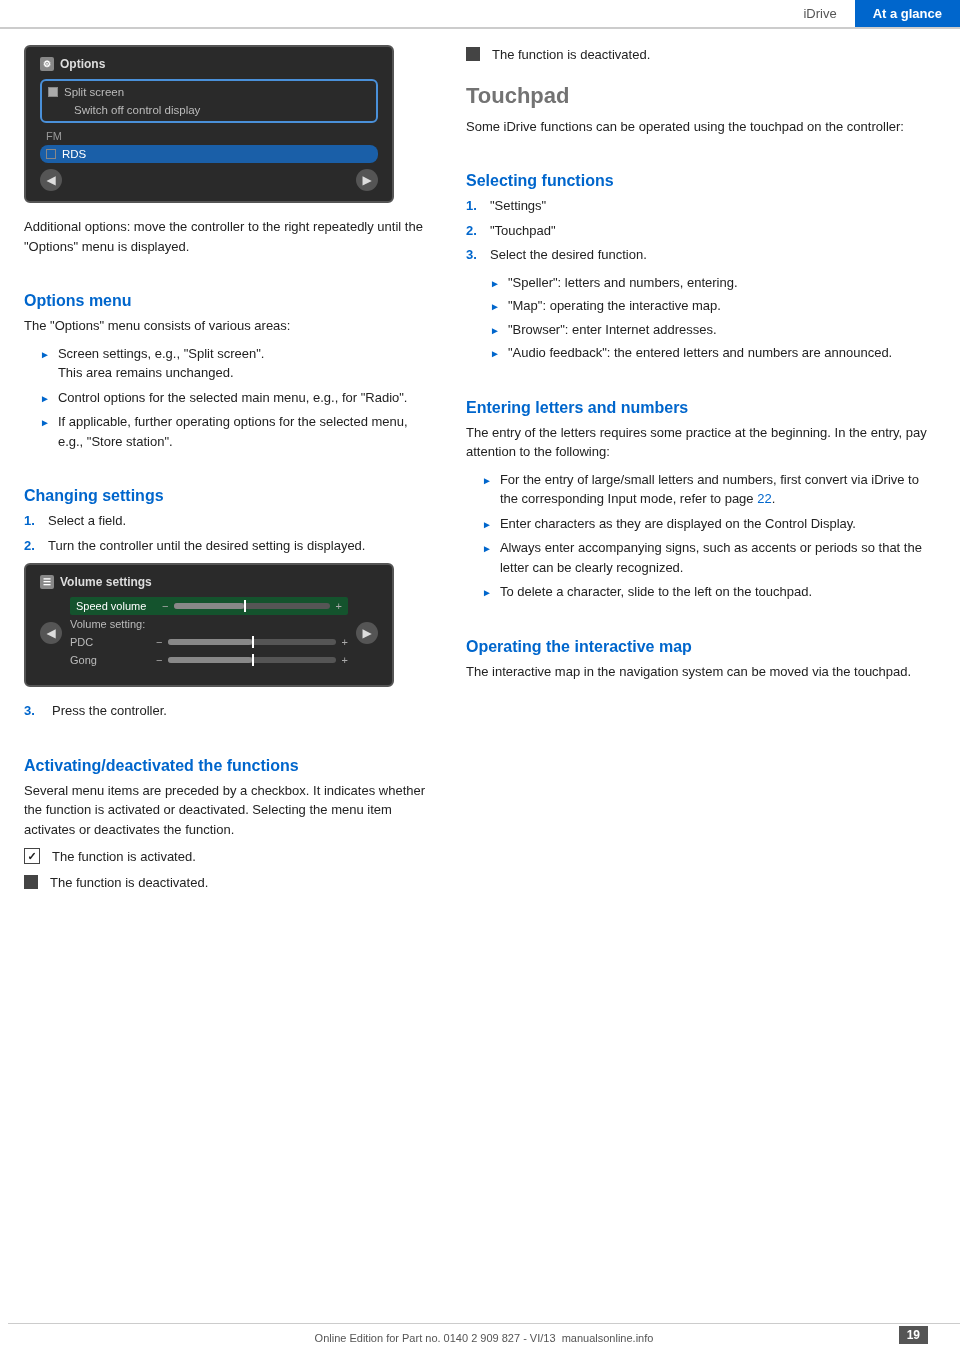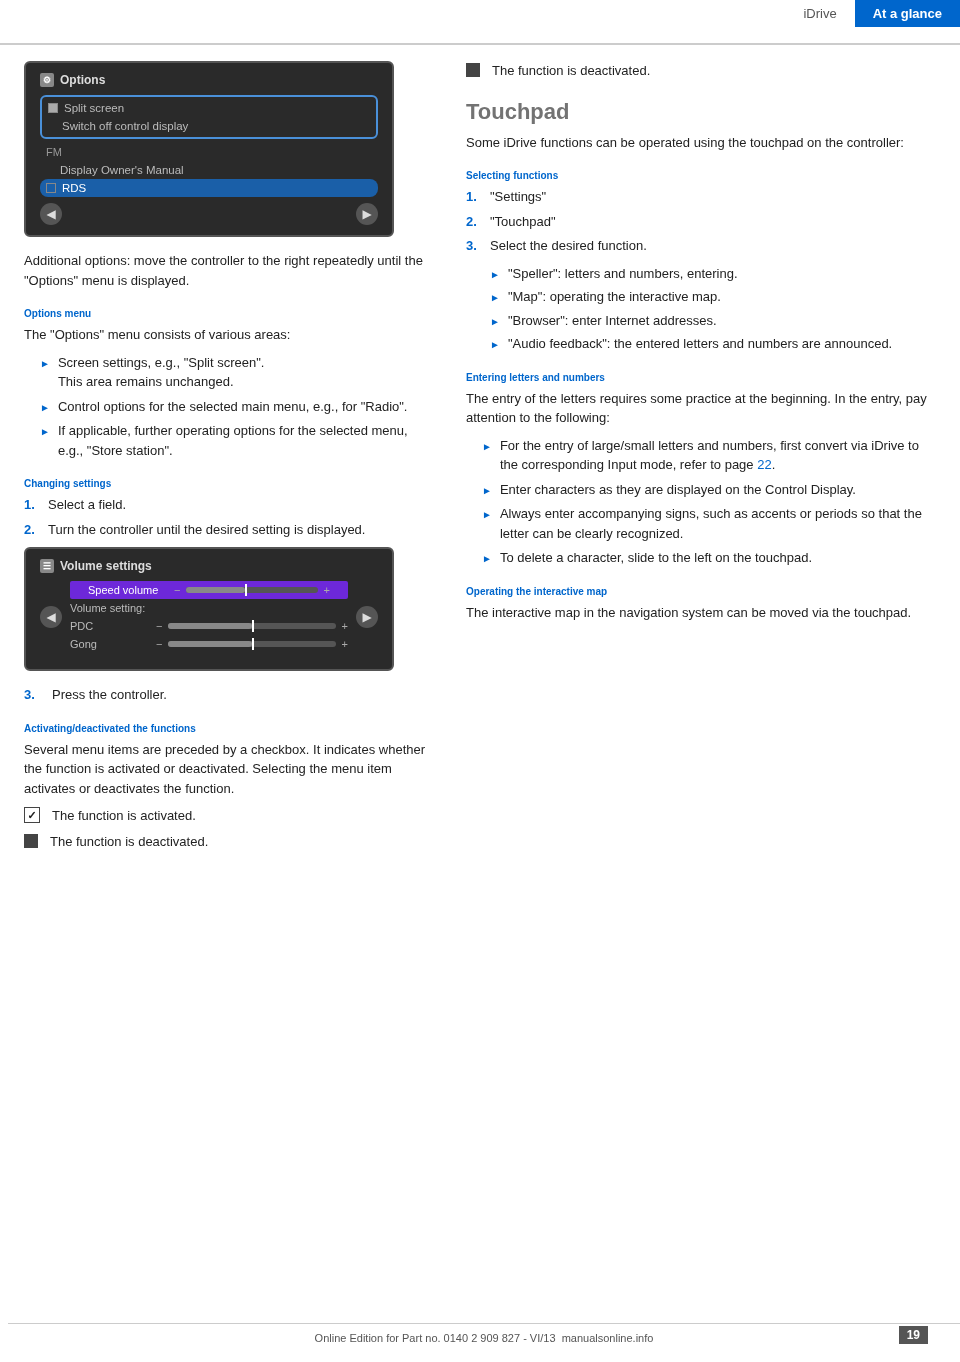--- a/index.html
+++ b/index.html
@@ -12,21 +12,21 @@
       min-height: 1362px;
       position: relative;
     }
 
     
     .header {
       display: flex;
       justify-content: flex-end;
       align-items: center;
       border-bottom: 2px solid #ccc;
-      padding-bottom: 16px;
+      padding-bottom: 0;
       margin-bottom: 16px;
     }
     .header-tabs {
       display: flex;
     }
     .header-tab {
       padding: 6px 18px;
       font-size: 13px;
       color: #555;
       background: #fff;
@@ -92,20 +92,21 @@
       align-items: center;
       gap: 6px;
     }
     .screen-item.selected {
       background: #1a5fa8;
       color: #fff;
       border-radius: 8px;
     }
     .screen-item.indent {
       padding-left: 20px;
+      margin-left: 12px;
     }
     .screen-item.section {
       color: #999;
       font-size: 11px;
       margin-top: 4px;
     }
     .screen-checkbox {
       width: 10px;
       height: 10px;
       border: 1px solid #888;
@@ -155,23 +156,23 @@
     }
     .volume-row {
       display: flex;
       align-items: center;
       gap: 6px;
       padding: 3px 0;
       font-size: 11.5px;
       color: #bbb;
     }
     .volume-row.selected-row {
-      background: #6d28d9;
+      background: #14532d;
       color: #fff;
-      padding: 3px 18px;
+      padding: 3px 6px;
       border-radius: 2px;
     }
     .slider-track {
       flex: 1;
       height: 6px;
       background: #555;
       border-radius: 3px;
       position: relative;
     }
     .slider-fill {
@@ -196,22 +197,22 @@
       color: #bbb;
     }
     .vol-label.selected-label {
       color: #fff;
     }
 
     
     .section-heading {
       color: #0066cc;
       font-weight: bold;
-      font-size: 10px;
-      margin-top: 18px;
+      font-size: 16px;
+      margin-top: 36px;
       margin-bottom: 6px;
     }
 
     
     .para {
       font-size: 13px;
       line-height: 1.5;
       color: #222;
       margin-bottom: 8px;
     }
@@ -366,23 +367,20 @@
       <div class="screen-highlight-box">
         <div class="screen-item">
           <span class="screen-checkbox checked"></span>
           <span>Split screen</span>
         </div>
         <div class="screen-item indent">
           <span>Switch off control display</span>
         </div>
       </div>
       <div class="screen-item section">FM</div>
-      <div class="screen-item indent">
-        <span>Display Owner's Manual</span>
-      </div>
       <div class="screen-item selected">
         <span class="screen-checkbox"></span>
         <span>RDS</span>
       </div>
       <div class="screen-nav-arrows">
         <div class="nav-arrow-btn">◀</div>
         <div class="nav-arrow-btn">▶</div>
       </div>
     </div>
 

